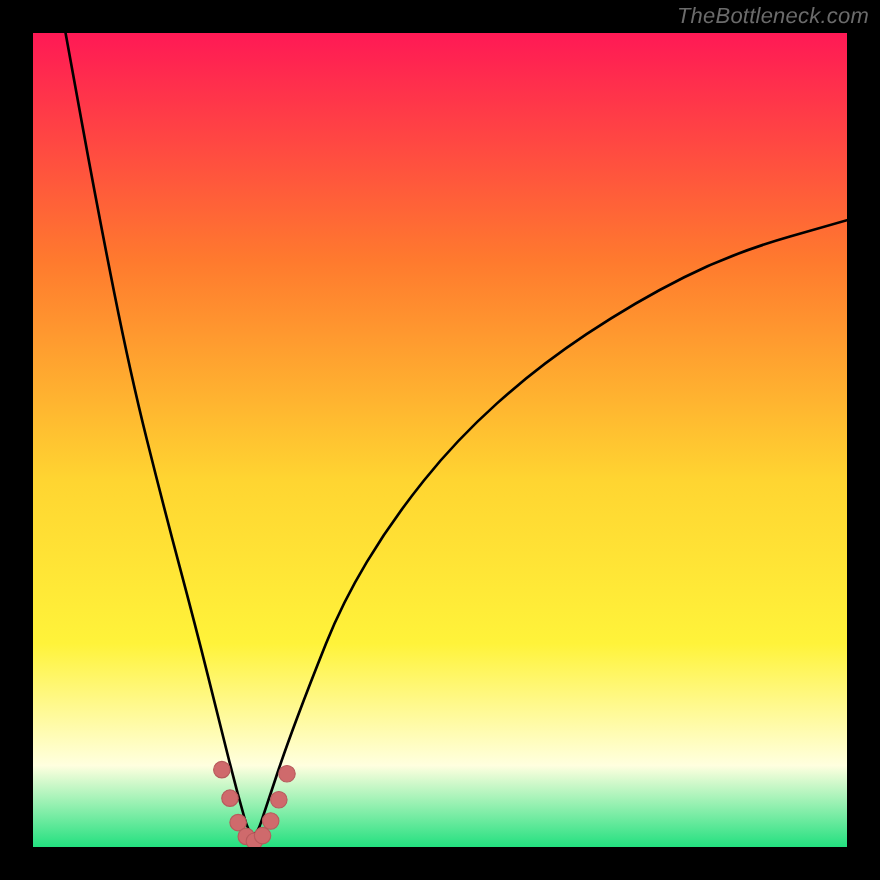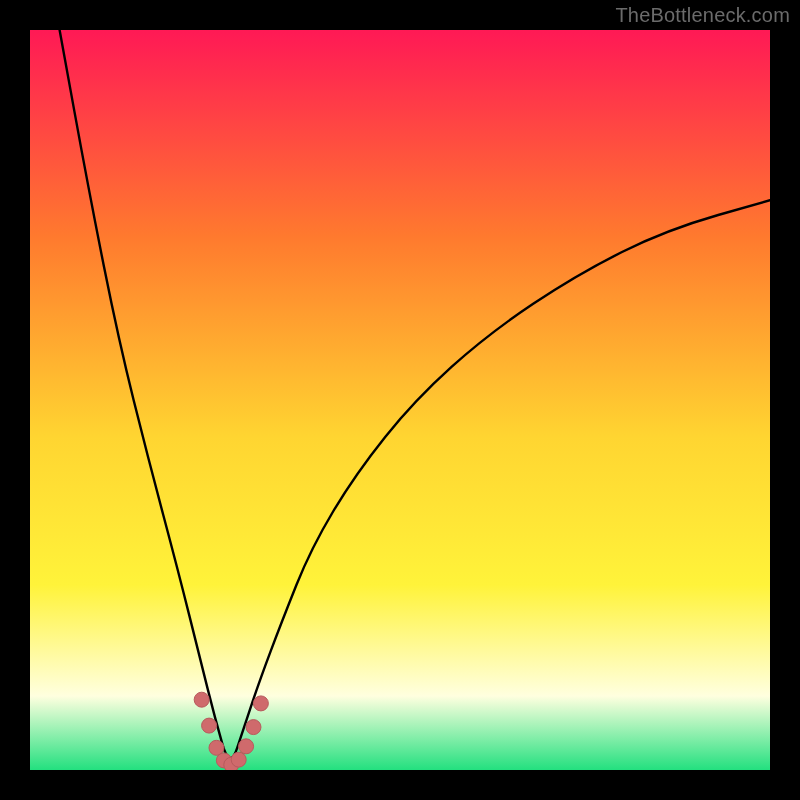--- a/index.html
+++ b/index.html
@@ -8,20 +8,21 @@
     width: 800px;
     height: 800px;
     background: #000;
     font-family: Arial, Helvetica, sans-serif;
     overflow: hidden;
   }
   .stage {
     position: relative;
     width: 800px;
     height: 800px;
+    font-style: italic;
   }
   .watermark {
     position: absolute;
     top: 4px;
     right: 10px;
     color: #6b6b6b;
     font-size: 20px;
     letter-spacing: 0.2px;
     z-index: 5;
     user-select: none;

